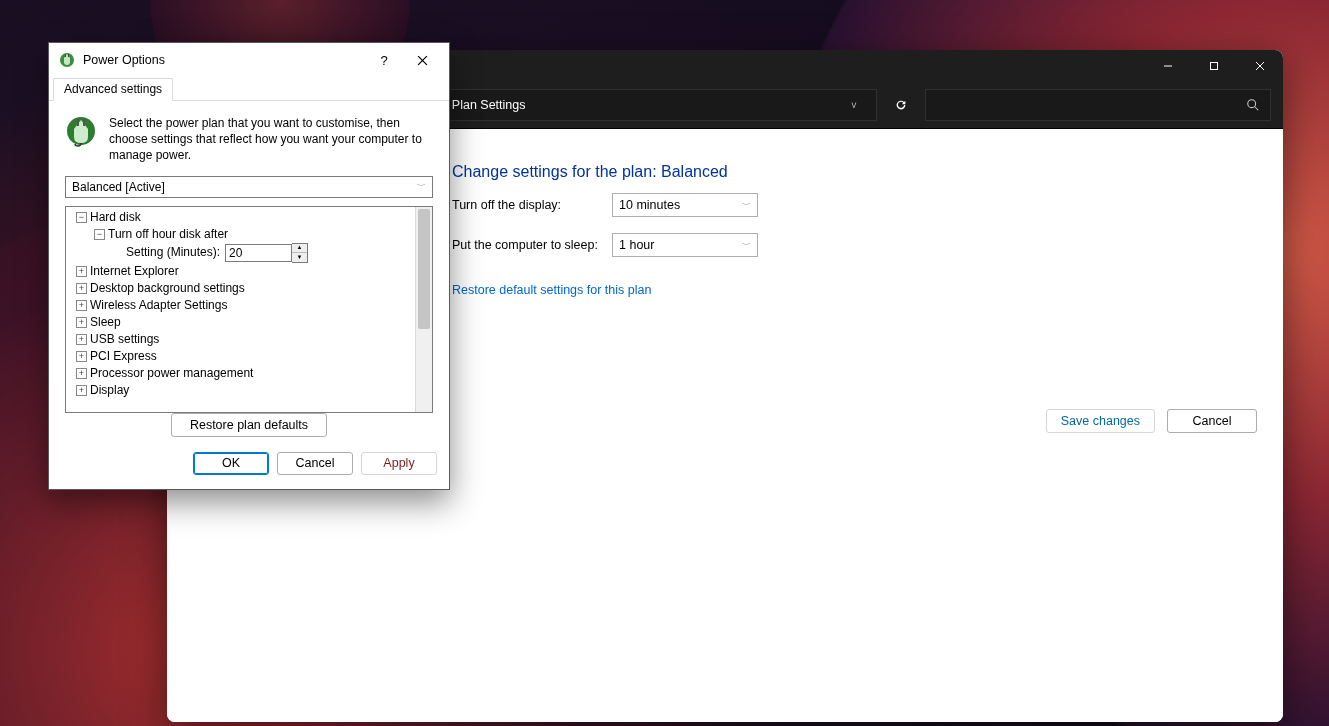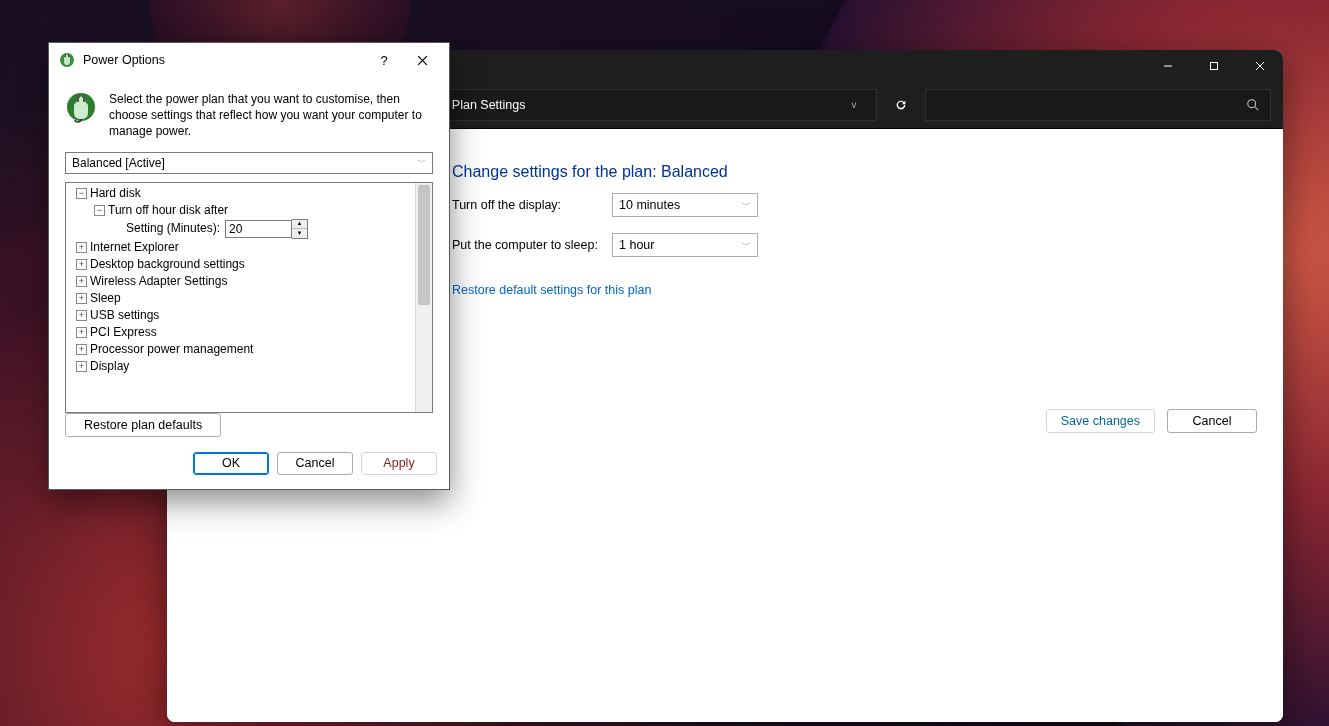--- a/index.html
+++ b/index.html
@@ -66,21 +66,21 @@
   .tree-row.l3 { padding-left: 56px; }
   .spinner { display: inline-flex; align-items: center; margin-left: 2px; }
   .spinner input { width: 67px; height: 18px; border: 1px solid #7a7a7a; font-size: 12px; padding: 0 3px; text-align: left; }
   .spinner-btns { display: flex; flex-direction: column; border: 1px solid #7a7a7a; border-left: 0; }
   .spinner-btns div { width: 15px; height: 9px; display: flex; align-items: center; justify-content: center; font-size: 6px; background: #efefef; }
   .spinner-btns div:first-child { border-bottom: 1px solid #bbb; }
 
   .tree-scrollbar { position: absolute; right: 0; top: 0; bottom: 0; width: 17px; background: #f0f0f0; border-left: 1px solid #d9d9d9; }
   .tree-thumb { position: absolute; left: 2px; right: 2px; top: 2px; height: 120px; background: #c5c5c5; border-radius: 2px; }
 
-  .dlg-restore-row { display: flex; justify-content: flex-start; }
+  .dlg-restore-row { display: flex; justify-content: center; }
   .dlg-restore-btn { height: 24px; padding: 0 18px; border: 1px solid #adadad; background: #fff; font-size: 12.5px; border-radius: 3px; display: inline-flex; align-items: center; }
 
   .dlg-footer { height: 42px; border-top: 0; display: flex; align-items: center; justify-content: flex-end; gap: 8px; padding: 0 12px 10px 0; }
   .dlg-fbtn { width: 76px; height: 23px; border: 1px solid #adadad; background: #fff; font-size: 12.5px; border-radius: 3px; display: inline-flex; align-items: center; justify-content: center; }
   .dlg-fbtn.primary { border-color: #0078d4; box-shadow: inset 0 0 0 1px #0078d4; }
   .dlg-fbtn.disabled { color: #7f1d1d; border-color: #d6d6d6; }
 </style>
 </head>
 <body>
 
@@ -170,20 +170,23 @@
     <div class="dlg-title">Power Options</div>
     <div class="dlg-tctl">?</div>
     <div class="dlg-tctl close">
       <svg width="11" height="11" viewBox="0 0 10 10">
           <line x1="1" y1="1" x2="9" y2="9" stroke="#000" stroke-width="1.1"></line>
           <line x1="9" y1="1" x2="1" y2="9" stroke="#000" stroke-width="1.1"></line>
         </svg>
     </div>
   </div>
 
+  <div class="dlg-tabrow">
+    <div class="dlg-tab">Advanced settings</div>
+  </div>
 
   <div class="dlg-body">
     <div class="dlg-intro">
       <svg class="dlg-intro-icon" viewBox="0 0 32 32">
         <circle cx="16" cy="16" r="14" fill="#2e7d2e"></circle>
         <path d="M9 14 L16 5 L23 14 L23 22 Q23 28 16 28 Q9 28 9 22 Z" fill="#cdeccd"></path>
         <rect x="12" y="4" width="2" height="7" fill="#555"></rect>
           <rect x="18" y="4" width="2" height="7" fill="#555"></rect>
         <path d="M16 28 Q16 31 13 31 Q10 31 10 29" fill="none" stroke="#333" stroke-width="1.5"></path>
       </svg>

